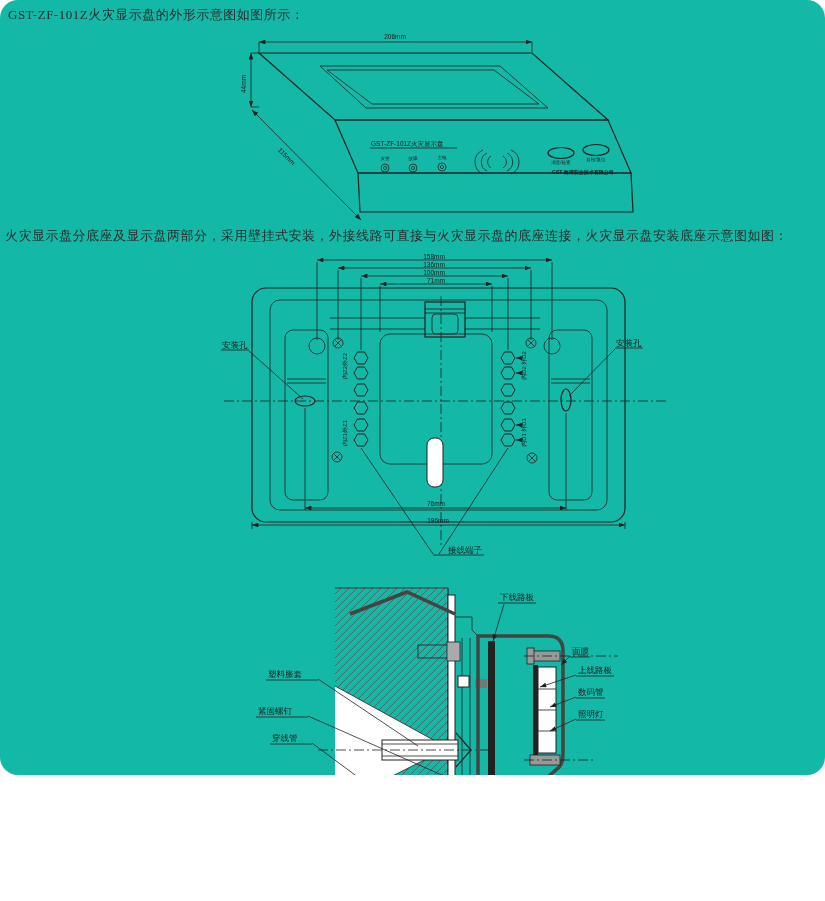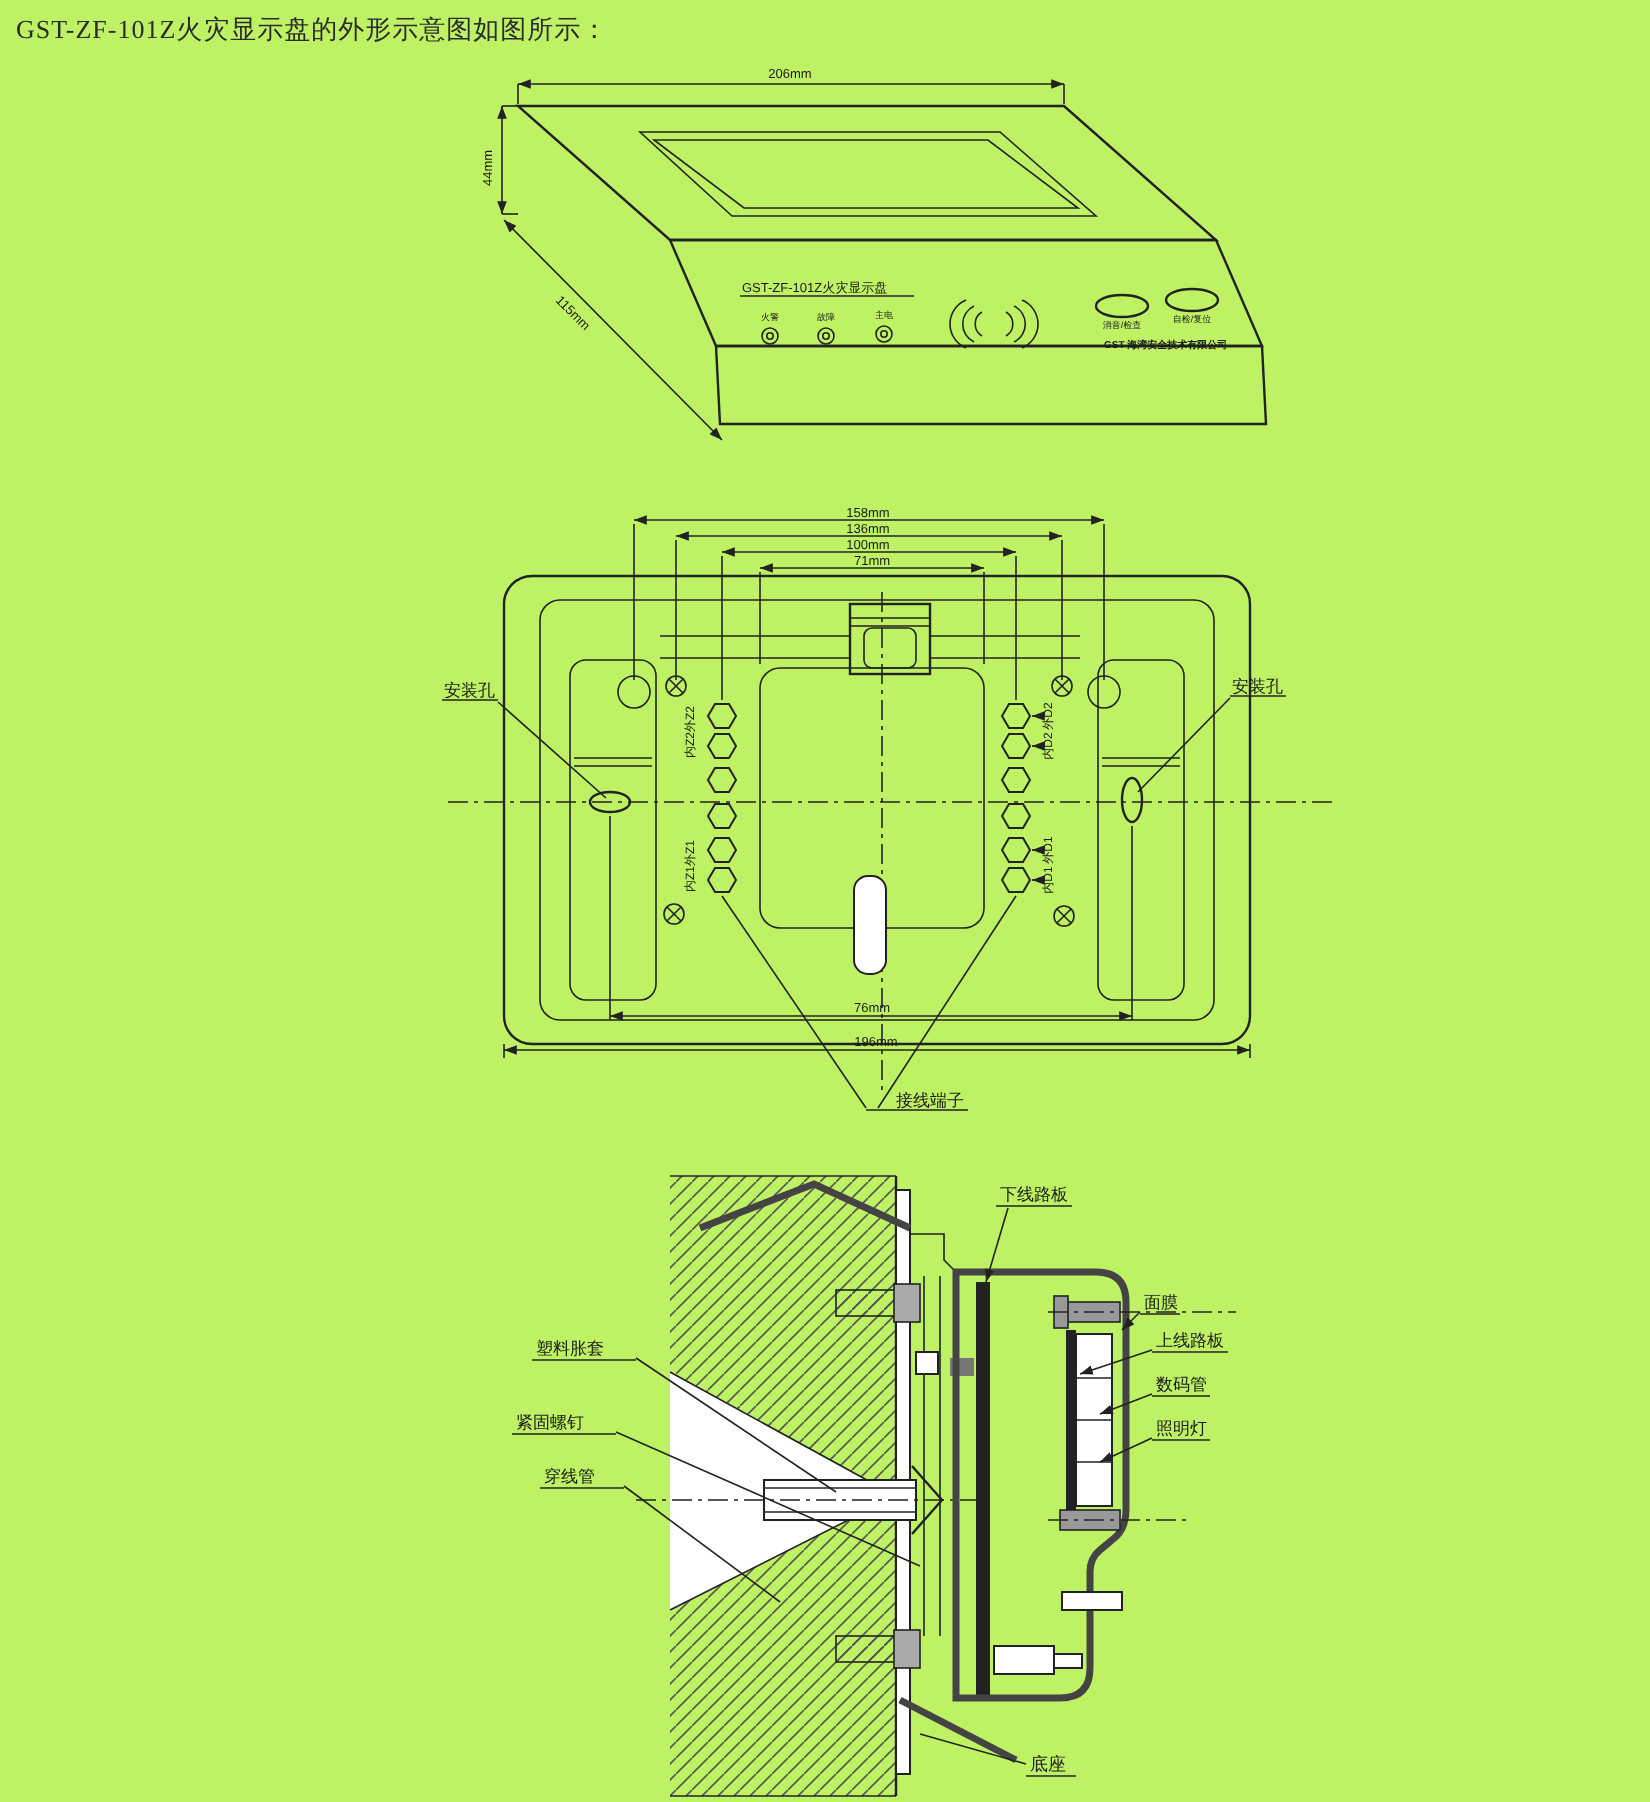--- a/index.html
+++ b/index.html
@@ -1,17 +1,17 @@
 <!DOCTYPE html>
 <html><head>
 <meta charset="utf-8">
 <style>
   html,body{margin:0;padding:0;background:#fff;}
-  #page{position:relative;width:825px;height:901px;background:#bef264;overflow:hidden;
-        font-family:"Liberation Serif",serif;color:#2b2b2b;}
+  #page{position:relative;width:825px;height:775px;background:#14b8a6;overflow:hidden;
+        font-family:"Liberation Serif",serif;color:#2b2b2b;border-radius:18px;}
   .txt{position:absolute;font-size:13px;white-space:nowrap;letter-spacing:.5px;}
   svg{position:absolute;overflow:visible;}
   svg text{font-family:"Liberation Sans",sans-serif;fill:#1a1a1a;}
   .thin{stroke:#222;stroke-width:.8;fill:none;}
   .med{stroke:#222;stroke-width:1.2;fill:none;}
   .wall-line{stroke:#444;stroke-width:3.5;fill:none;}
   .dimt{font-size:6.5px;}
   .lbl{font-size:8.5px;}
   .dash{stroke:#222;stroke-width:.8;stroke-dasharray:10 3 2 3;fill:none;}
   .whitefill{fill:#fff;stroke:#222;stroke-width:1;}
@@ -77,20 +77,21 @@
     </g>
 
     <ellipse class="med" cx="336" cy="123" rx="13" ry="5.5"></ellipse>
     <ellipse class="med" cx="371" cy="120" rx="13" ry="5.5"></ellipse>
     <text x="336" y="134" style="font-size:4.5px;" text-anchor="middle">消音/检查</text>
     <text x="371" y="131" style="font-size:4.5px;" text-anchor="middle">自检/复位</text>
 
     <text x="327" y="144" style="font-size:5px;font-weight:bold;">GST 海湾安全技术有限公司</text>
   </svg>
 
+  <div class="txt" style="left:5px;top:227px;">火灾显示盘分底座及显示盘两部分，采用壁挂式安装，外接线路可直接与火灾显示盘的底座连接，火灾显示盘安装底座示意图如图：</div>
 
   <svg style="left:220px;top:252px;" width="450" height="310" viewBox="0 0 450 310">
     <defs>
       <polygon id="hexnut" points="-7,0 -3.5,-6 3.5,-6 7,0 3.5,6 -3.5,6" fill="none" stroke="#222" stroke-width="1"></polygon>
       <g id="screwhole" stroke="#222" stroke-width=".8" fill="none">
         <circle r="5"></circle>
           <line x1="-3.4" y1="-3.4" x2="3.4" y2="3.4"></line>
           <line x1="-3.4" y1="3.4" x2="3.4" y2="-3.4"></line>
       </g>
     </defs>

